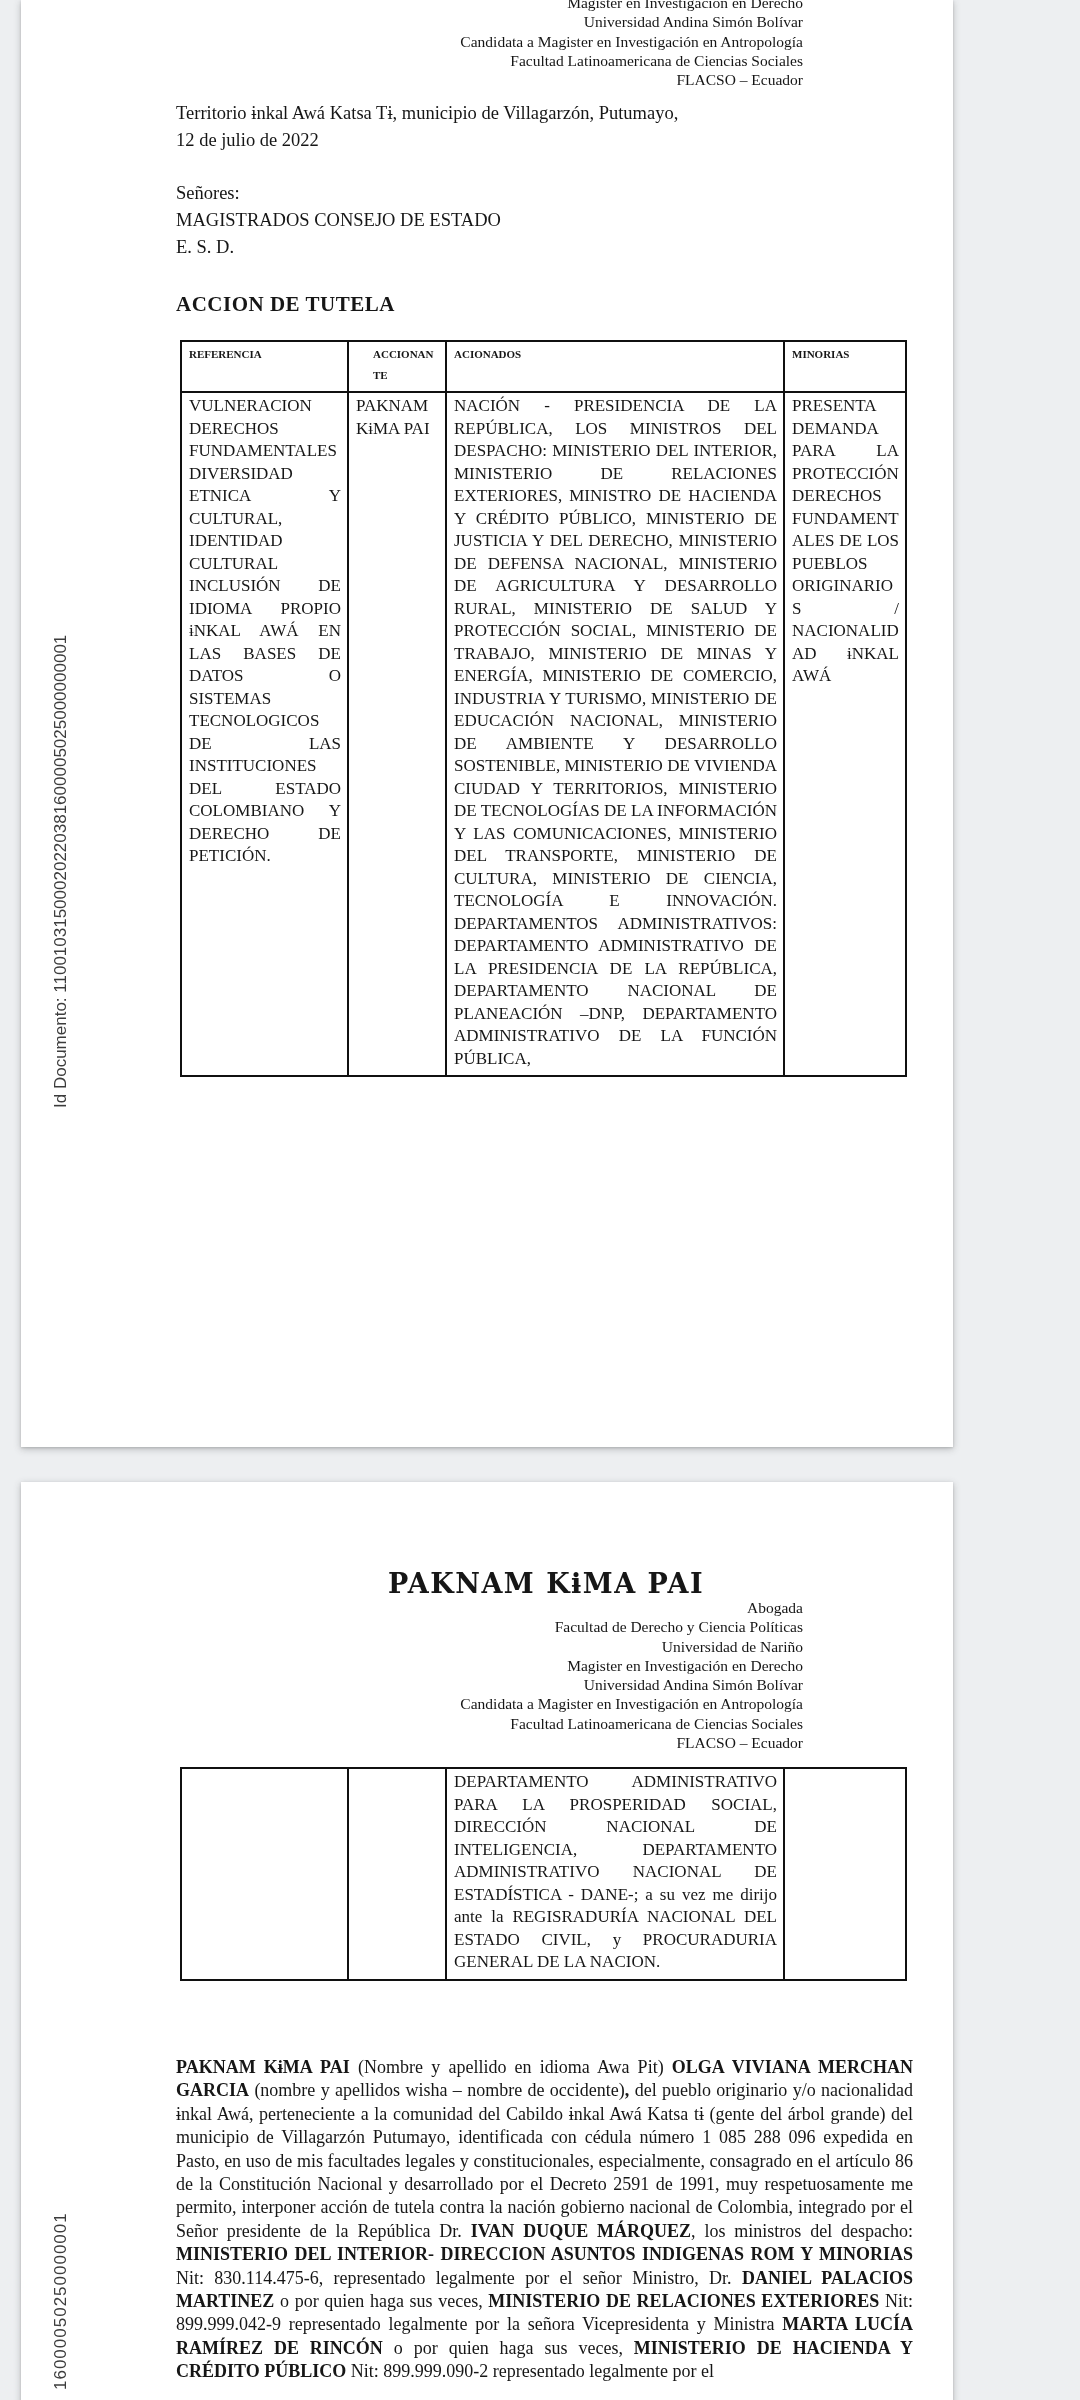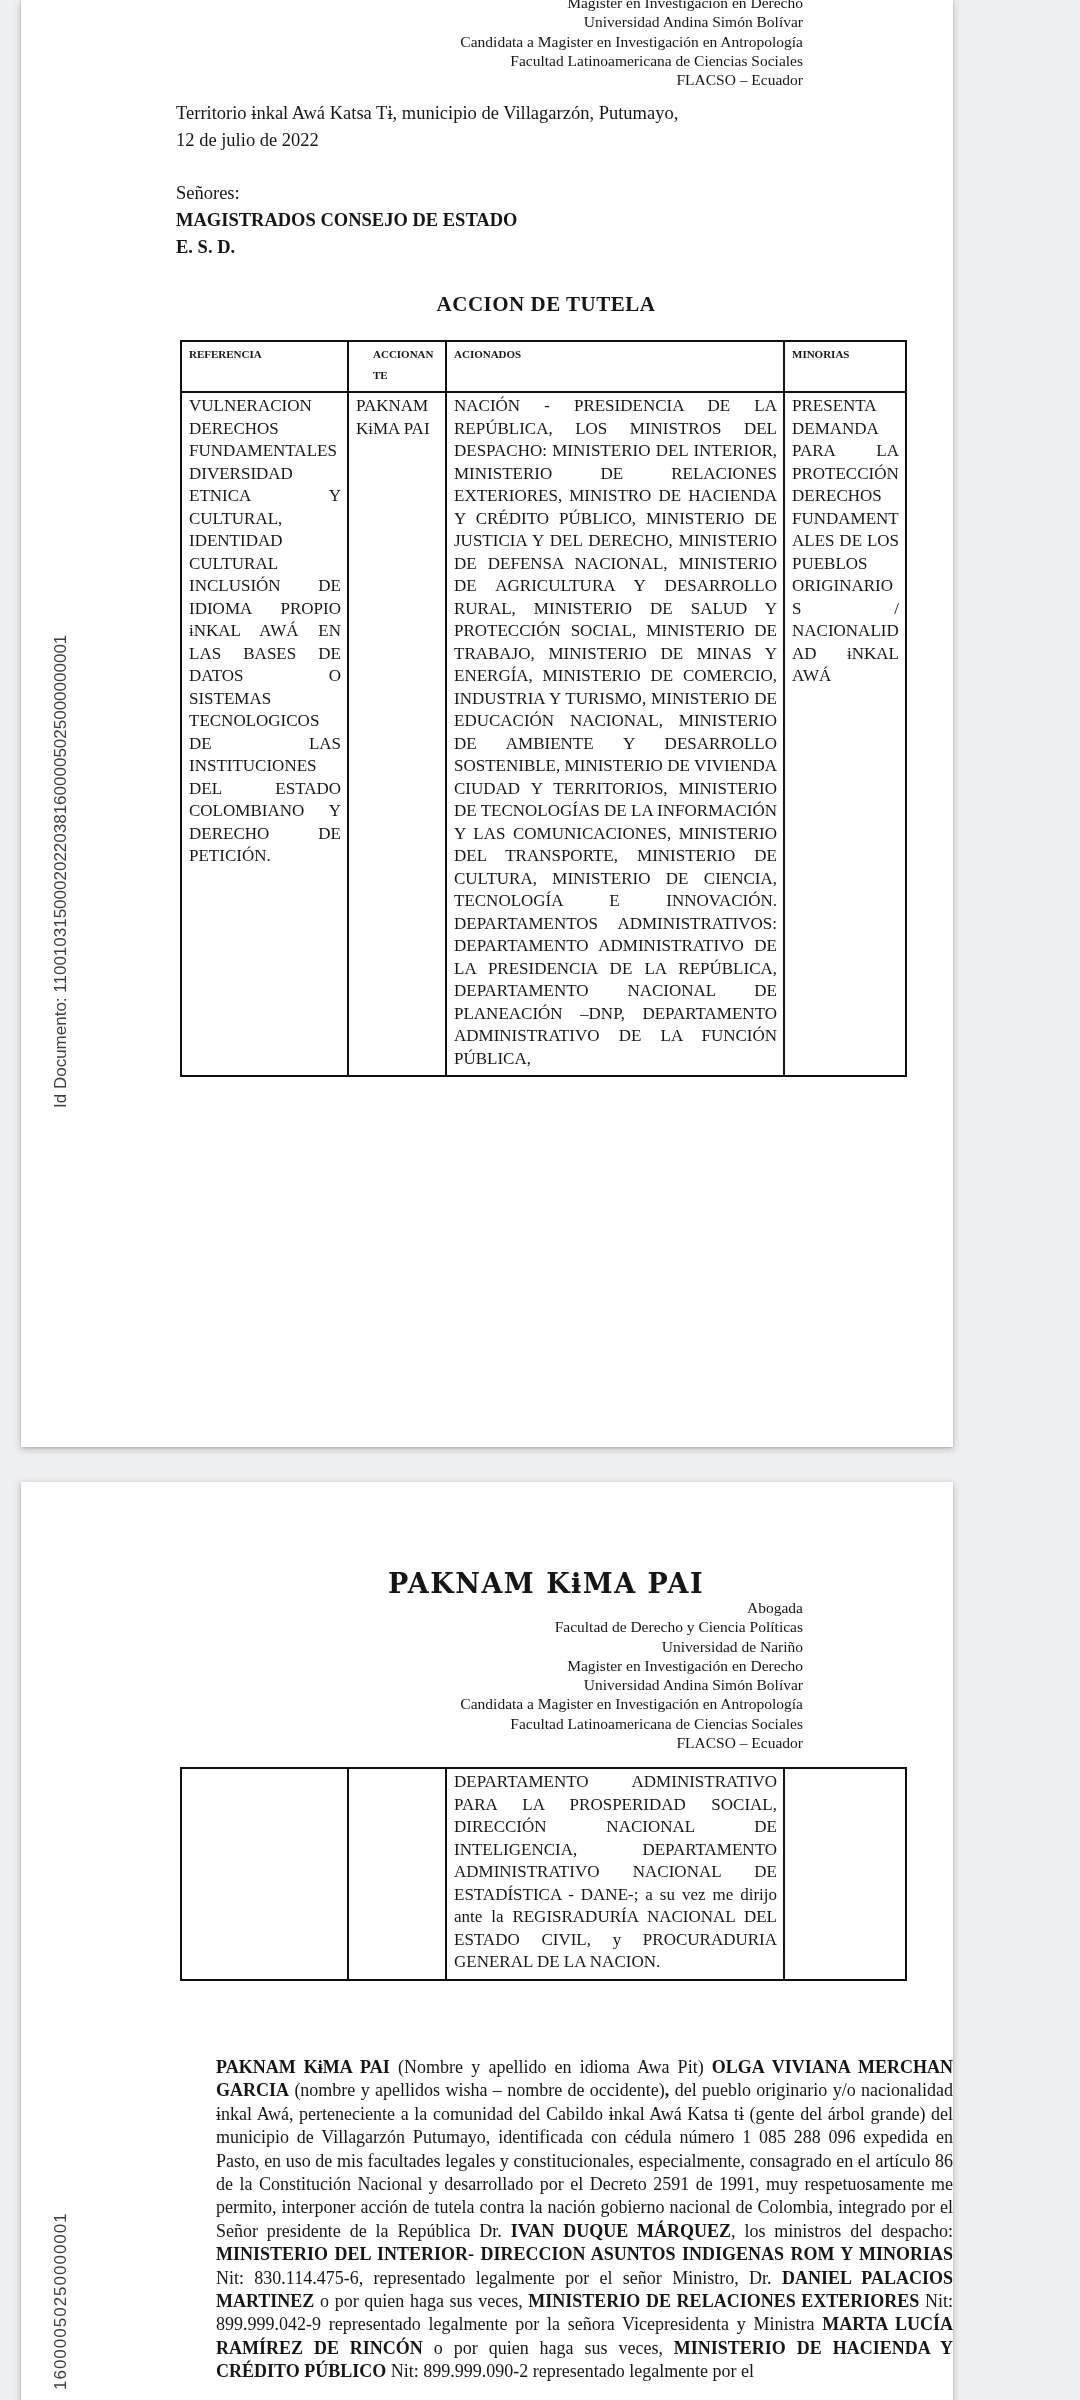--- a/index.html
+++ b/index.html
@@ -26,25 +26,25 @@
   #page2 .credentials { top:116px; }
 
   .date-block {
     position:absolute; left:155px; top:100px;
     font-size:18.5px; line-height:27px;
   }
   .addressee {
     position:absolute; left:155px; top:180px;
     font-size:18.5px; line-height:27px;
   }
-  .addressee .bold { font-weight:bold; }
+  .addressee .bold { font-weight:normal; }
 
   .doc-title {
     position:absolute; left:155px; width:740px; top:292px;
-    text-align:center; font-weight:bold; font-size:21px; letter-spacing:.5px;
+    text-align:left; font-weight:bold; font-size:21px; letter-spacing:.5px;
   }
 
   .tutela-table {
     position:absolute; left:159px; width:725px;
     border-collapse:collapse; table-layout:fixed;
     font-size:17px; line-height:22.5px;
   }
   #page1 .tutela-table { top:340px; }
   #page2 .tutela-table { top:285px; }
   .tutela-table col.c1 { width:167px; }
@@ -57,21 +57,21 @@
   }
   .tutela-table th {
     text-align:left; font-size:11px; line-height:21px; font-weight:bold;
   }
   .tutela-table th.wrap-hard { word-break:break-all;padding-left:24px; }
   .tutela-table td { text-align:justify; }
   .tutela-table td.narrow { overflow-wrap:anywhere; }
 
   .main-paragraph {
     position:absolute; left:155px; top:574px; width:737px;
-    text-align:justify; font-size:18px; line-height:23.4px;margin-left:40px;
+    text-align:justify; font-size:18px; line-height:23.4px;
   }
   .main-paragraph span.b { font-weight:bold; }
 
   .page2-title {
     position:absolute; left:155px; width:740px; top:86px;
     text-align:center; font-weight:bold; font-size:27px; letter-spacing:1.5px;
     font-family:"DejaVu Serif", serif;
   }
 
   .vertical-id {

